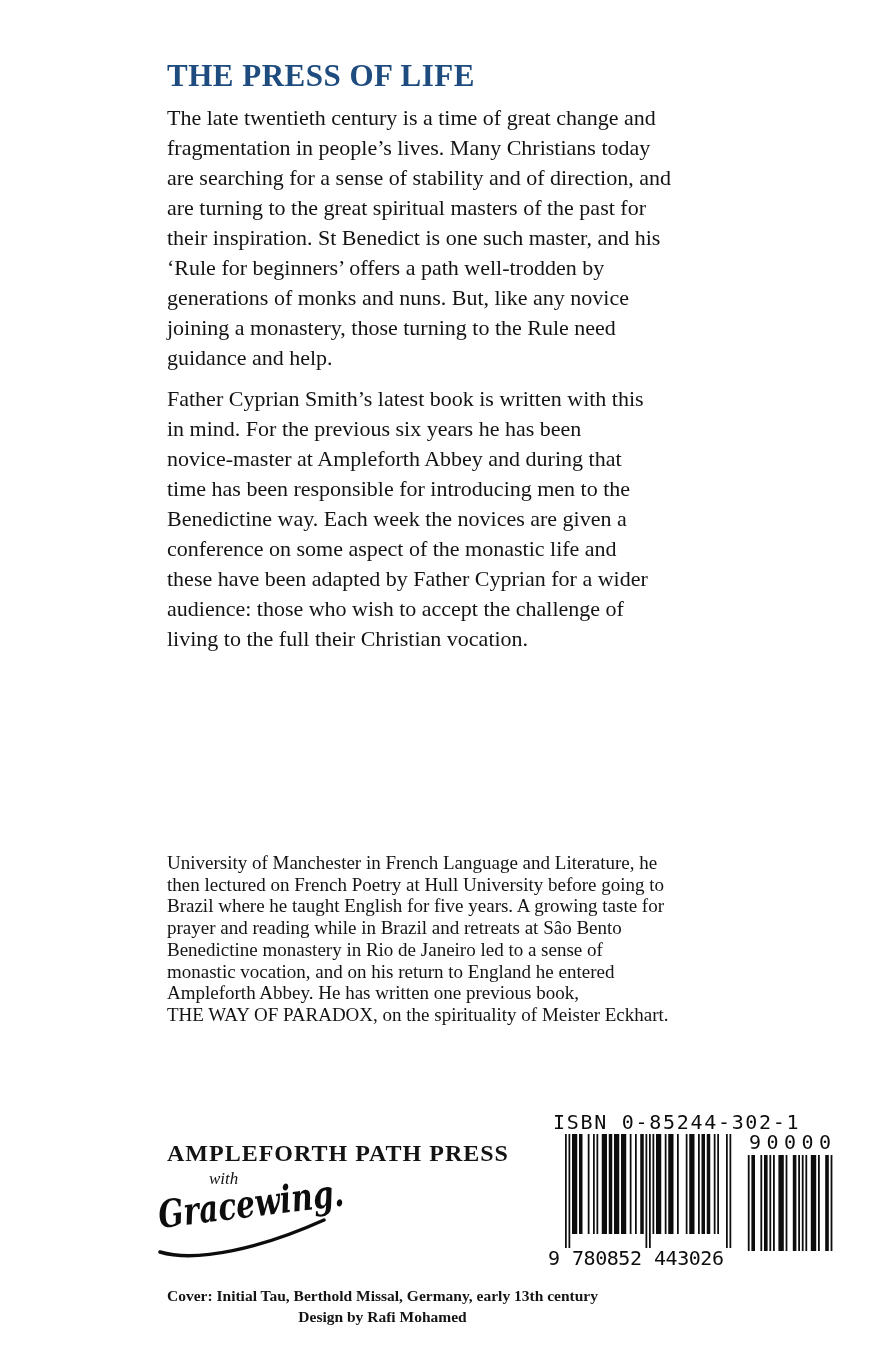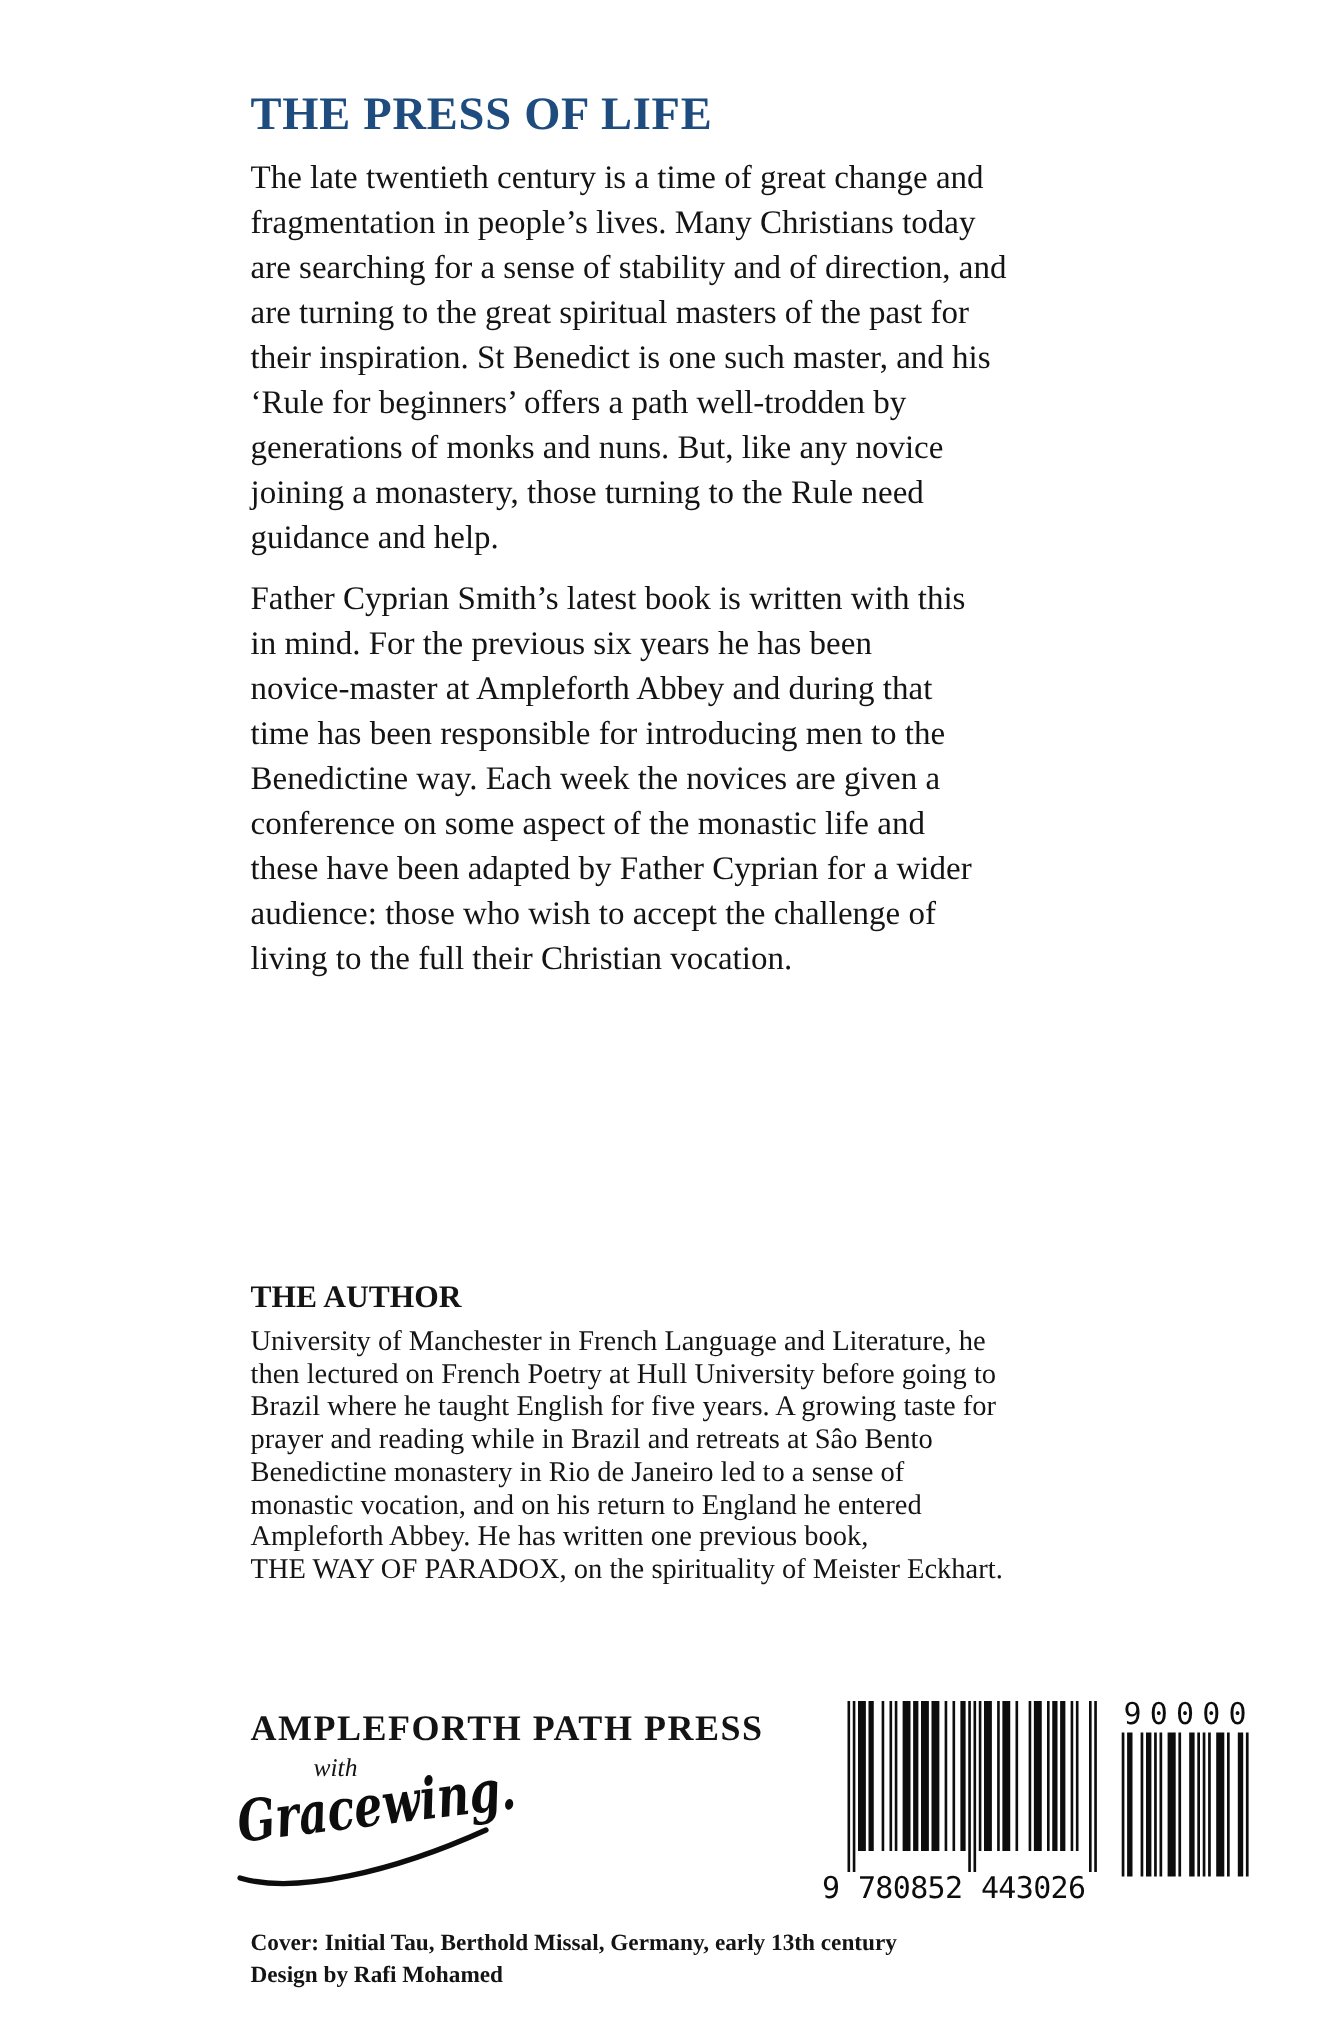--- a/index.html
+++ b/index.html
@@ -47,20 +47,21 @@
   #ean13-svg{position:absolute;left:7px;top:28px;}
   #ean5-svg{position:absolute;left:205px;top:26px;}
   .bcdigits{
     font-family:"DejaVu Sans Mono",monospace;
     font-size:20px;fill:#0d0d0d;
   }
   #credits{
     left:167px;top:1285px;
     font-size:15.5px;font-weight:bold;line-height:21px;
     white-space:pre-line;
+    text-align:center;
   }
 </style>
 </head>
 <body>
 
 <div class="abs" id="page-title">THE PRESS OF LIFE</div>
 
 <div class="abs synopsis" id="para1">The late twentieth century is a time of great change and
 fragmentation in people’s lives. Many Christians today
 are searching for a sense of stability and of direction, and
@@ -74,39 +75,39 @@
 in mind. For the previous six years he has been
 novice-master at Ampleforth Abbey and during that
 time has been responsible for introducing men to the
 Benedictine way. Each week the novices are given a
 conference on some aspect of the monastic life and
 these have been adapted by Father Cyprian for a wider
 audience: those who wish to accept the challenge of
 living to the full their Christian vocation.</div>
 
 <div class="abs" id="author-block">
-  <div id="author-heading">THE AUTHOR</div>
   <div class="bio" id="bio-rest-lines">University of Manchester in French Language and Literature, he
 then lectured on French Poetry at Hull University before going to
 Brazil where he taught English for five years. A growing taste for
 prayer and reading while in Brazil and retreats at Sâo Bento
 Benedictine monastery in Rio de Janeiro led to a sense of
 monastic vocation, and on his return to England he entered
 Ampleforth Abbey. He has written one previous book,
 THE WAY OF PARADOX, on the spirituality of Meister Eckhart.</div>
 </div>
 
 <div class="abs" id="publisher-name">AMPLEFORTH PATH PRESS</div>
 <div class="abs" id="with-label">with</div>
 <svg class="abs" id="gracewing-logo" width="210" height="92" viewBox="0 0 210 92">
   <text transform="translate(8,50) rotate(-7) scale(0.78,1)" font-family="DejaVu Serif, serif" font-style="italic" font-weight="bold" font-size="38" fill="#0d0d0d">Gracewing.</text>
   <path d="M 8 74 C 45 85, 110 70, 172 42" fill="none" stroke="#0d0d0d" stroke-width="3.5" stroke-linecap="round"></path>
 </svg>
 
 <div class="abs" id="barcode-box">
+  <div id="isbn-label">ISBN 0-85244-302-1</div>
   <svg id="ean13-svg" width="186" height="136" viewBox="0 0 186 136">
     <g id="ean13-bars">
         <rect x="18.00" y="0" width="1.75" height="114" fill="#0d0d0d"></rect>
         <rect x="21.50" y="0" width="1.75" height="114" fill="#0d0d0d"></rect>
         <rect x="25.00" y="0" width="5.25" height="100" fill="#0d0d0d"></rect>
         <rect x="32.00" y="0" width="3.50" height="100" fill="#0d0d0d"></rect>
         <rect x="40.75" y="0" width="1.75" height="100" fill="#0d0d0d"></rect>
         <rect x="46.00" y="0" width="1.75" height="100" fill="#0d0d0d"></rect>
         <rect x="49.50" y="0" width="1.75" height="100" fill="#0d0d0d"></rect>
         <rect x="54.75" y="0" width="5.25" height="100" fill="#0d0d0d"></rect>

